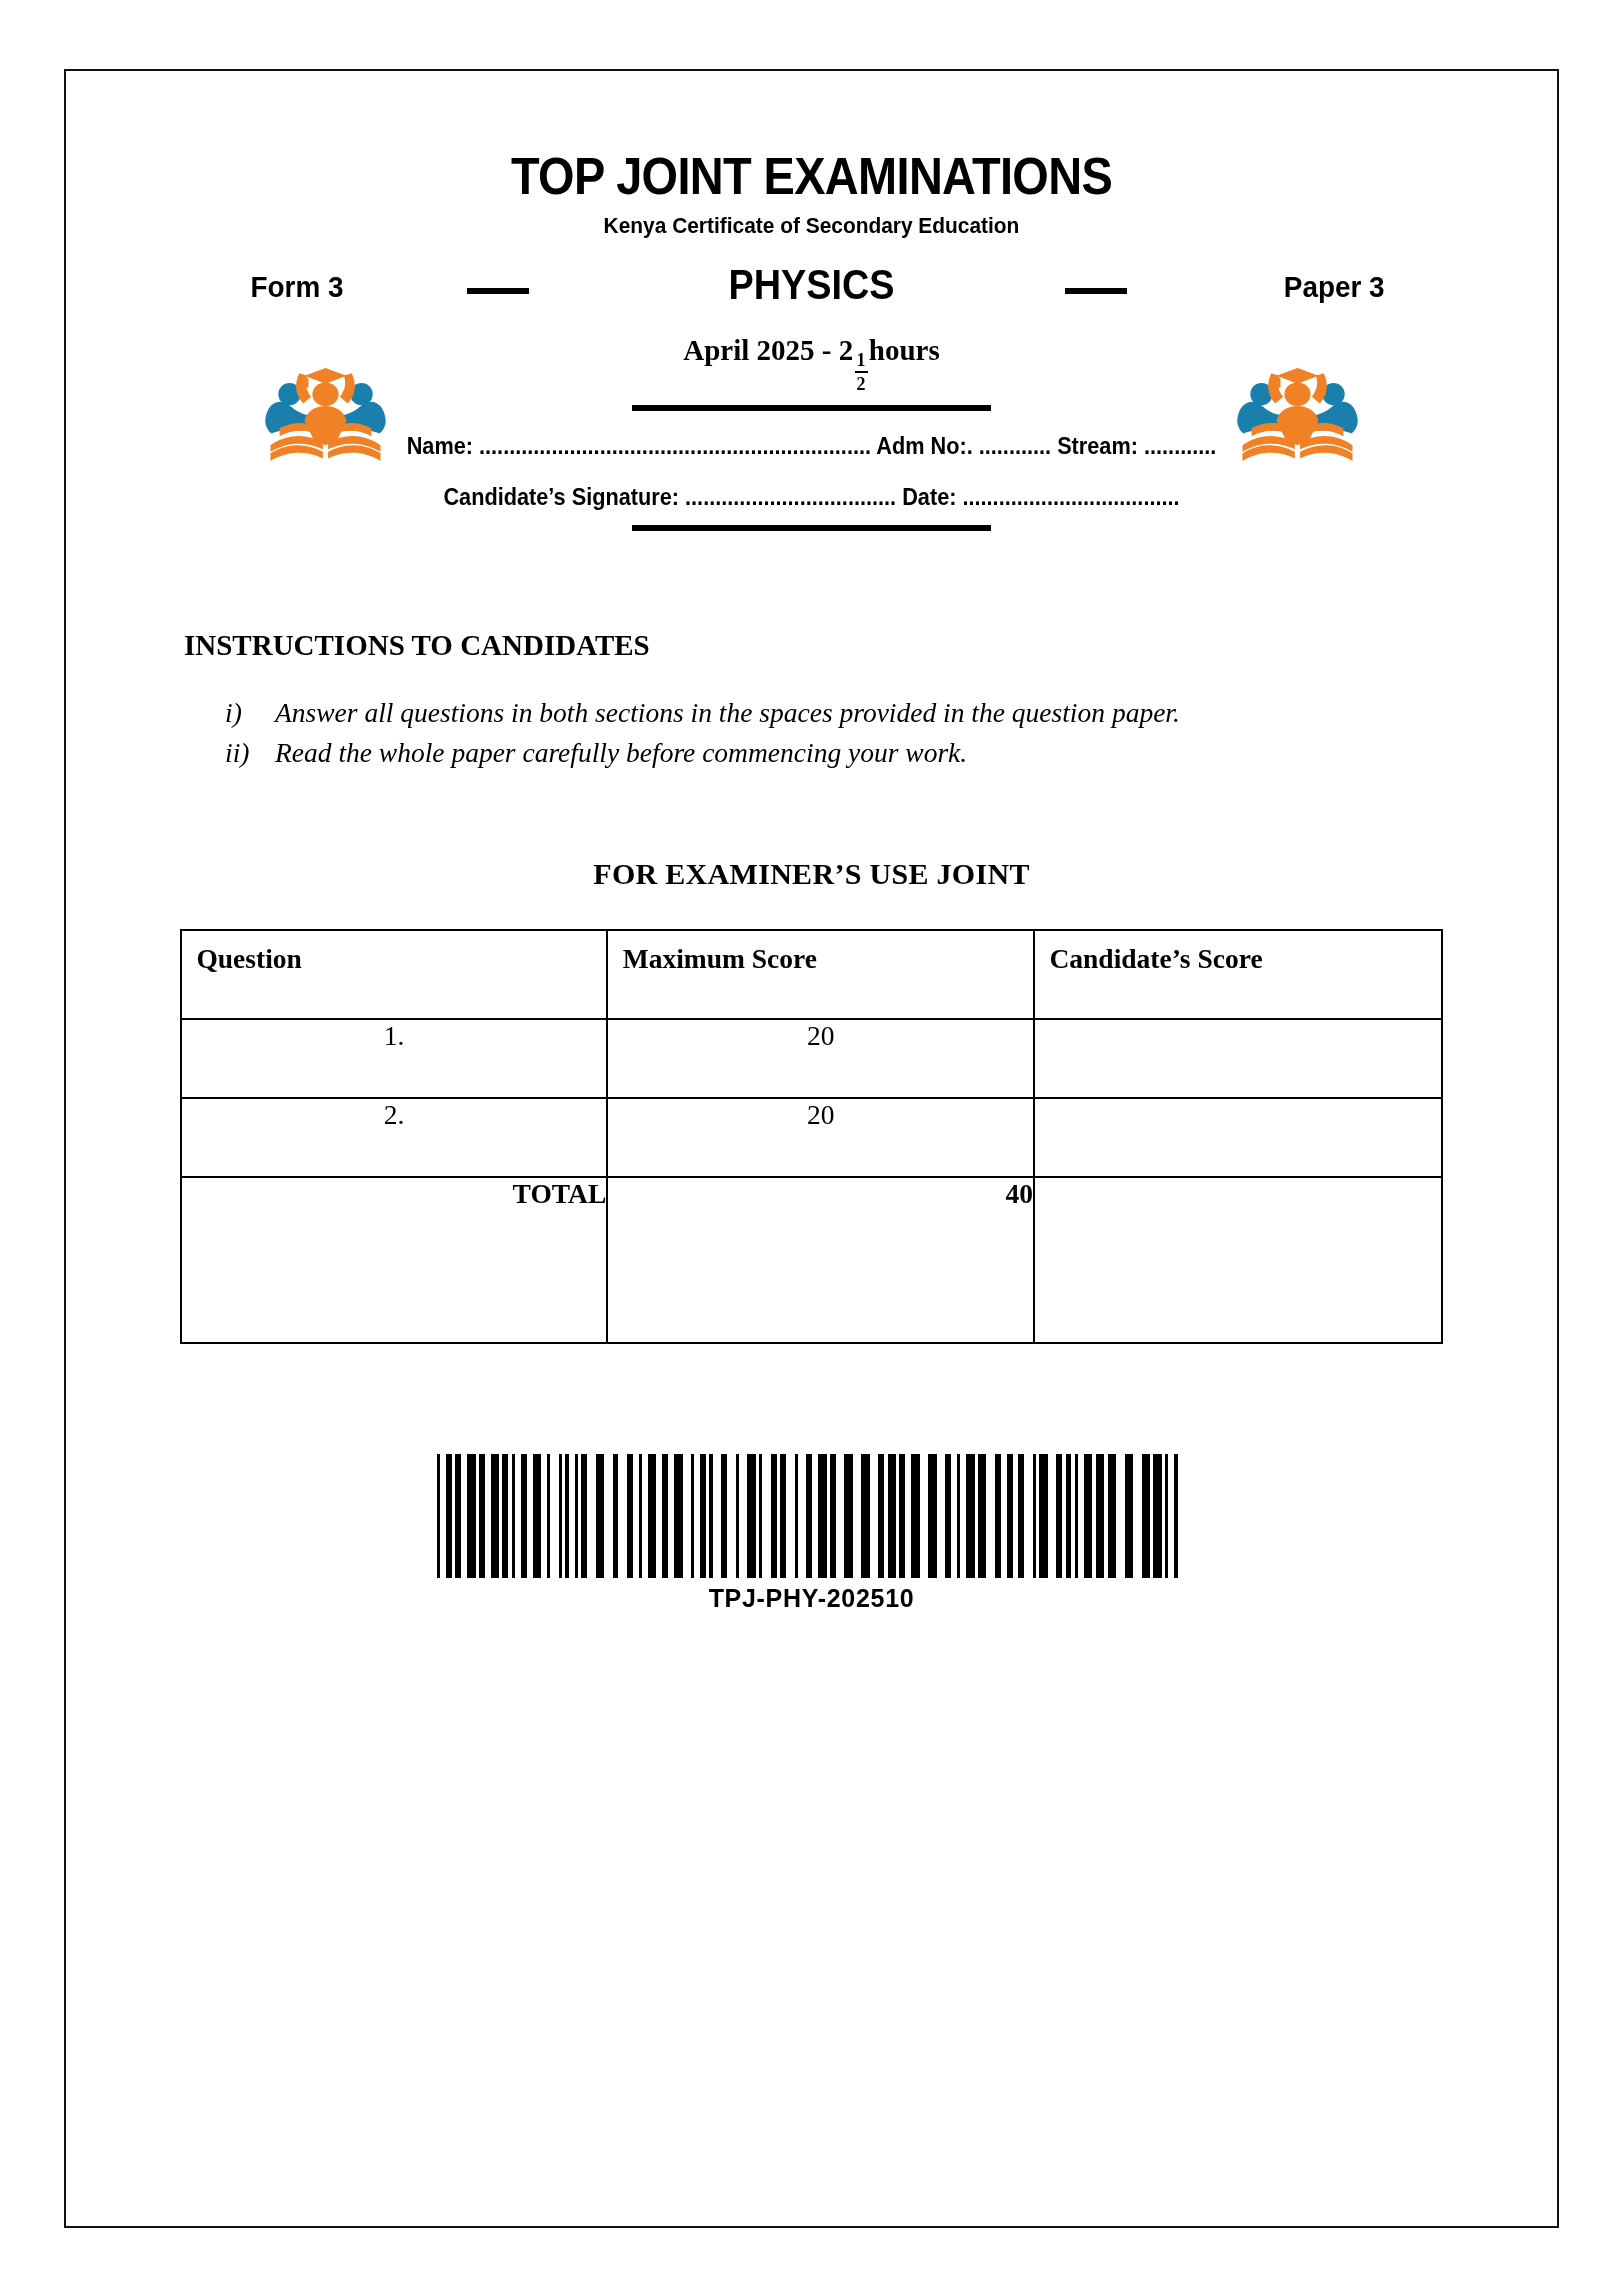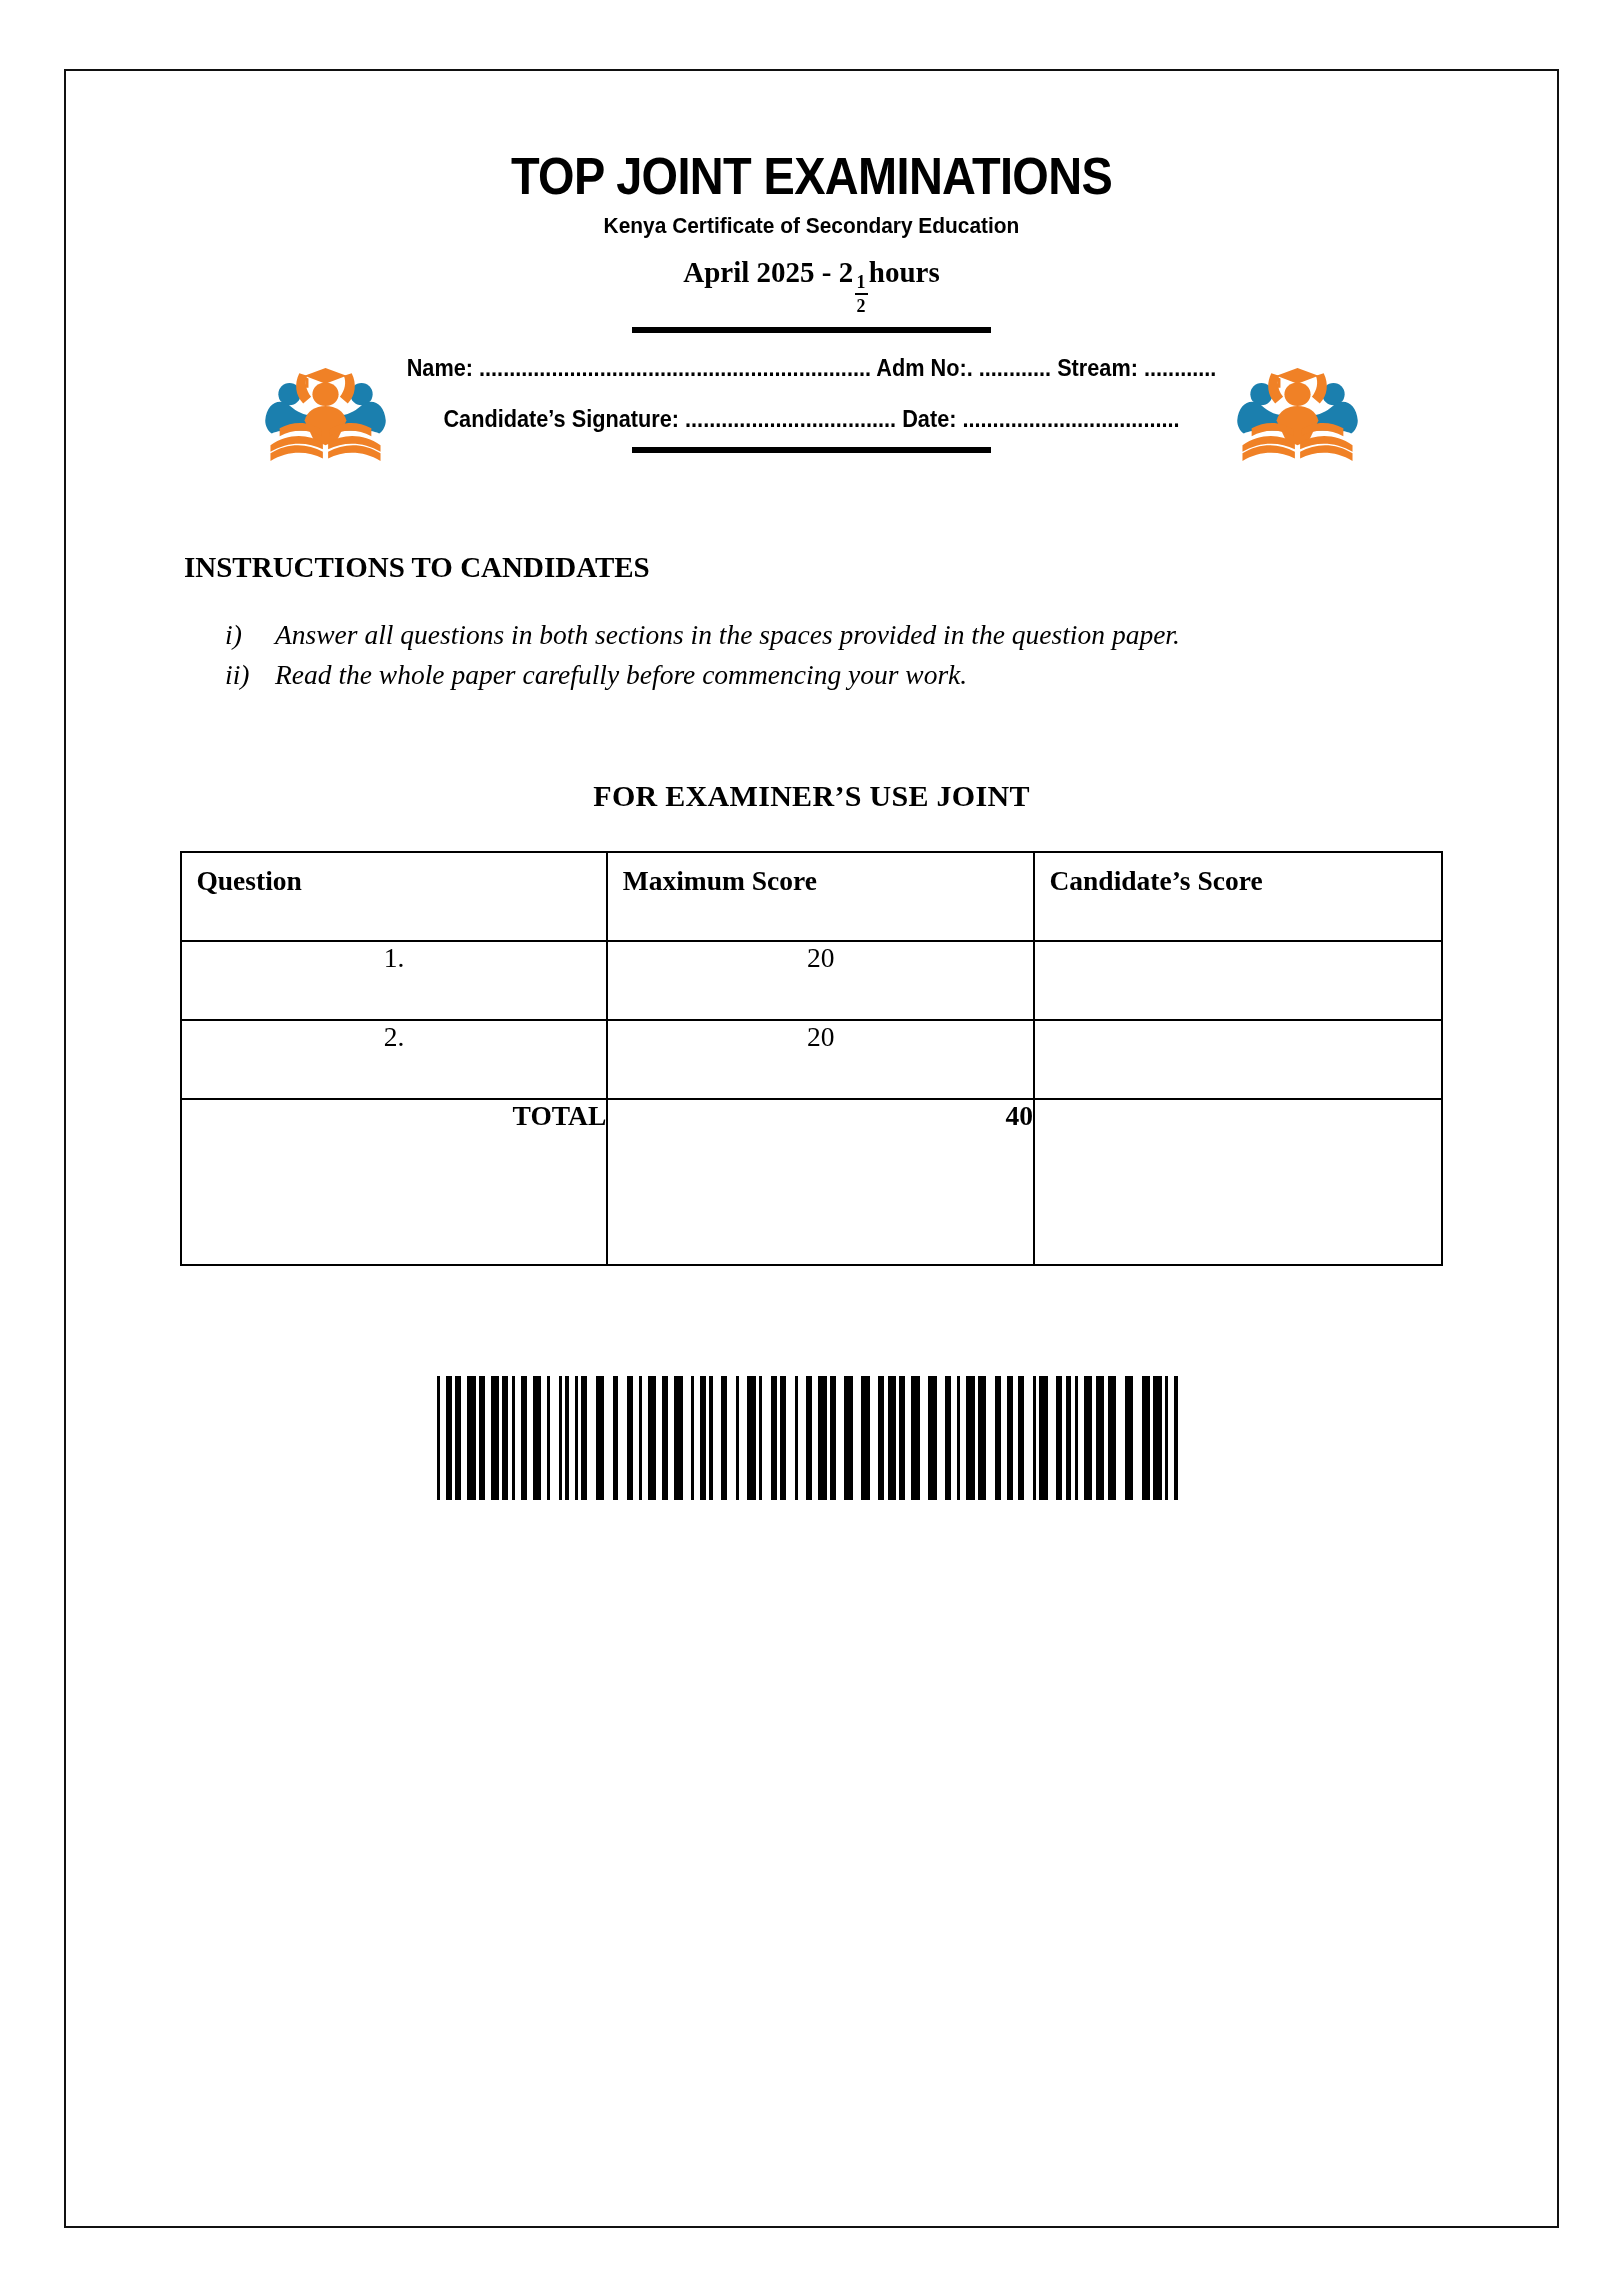--- a/index.html
+++ b/index.html
@@ -326,20 +326,27 @@
           <path d="M184 162 C158 146 128 146 104 160 L104 170 C128 158 158 158 184 174 Z" fill="#f08126"></path>
           <path d="M30 124 C52 112 76 114 94 126 L94 136 C76 126 52 124 30 136 Z" fill="#f08126"></path>
           <path d="M170 124 C148 112 124 114 106 126 L106 136 C124 126 148 124 170 136 Z" fill="#f08126"></path>
         </g>
       </svg>
     </div>
 
     <div class="exam-title">TOP JOINT EXAMINATIONS</div>
     <div class="exam-subtitle">Kenya Certificate of Secondary Education</div>
 
+    <div class="subject-row">
+      <div class="subject-form">Form 3</div>
+      <div class="dash-left"></div>
+      <div class="subject-name">PHYSICS</div>
+      <div class="dash-right"></div>
+      <div class="subject-paper">Paper 3</div>
+    </div>
 
     <div class="date-line"><span>April 2025 - 2</span><span class="frac">
           <span class="num">1</span>
           <span class="bar"></span>
           <span class="den">2</span>
         </span><span>hours</span></div>
 
     <div class="rule-thick rule-top"></div>
 
     <div class="cand-line cand-name-line">Name: ................................................................. Adm No:. ............ Stream: ............</div>
@@ -385,17 +392,18 @@
             <td class="total-cell">TOTAL</td>
             <td class="total-cell">40</td>
             <td class="total-cell blank-cell"></td>
           </tr>
         </tbody>
       </table>
     </div>
 
     <div class="barcode-area">
       <div class="barcode-bars" id="barcode-bars"><i style="width:3.3px"></i><i style="width:5.9px;background:transparent"></i><i style="width:5.9px"></i><i style="width:3.3px;background:transparent"></i><i style="width:5.9px"></i><i style="width:5.9px;background:transparent"></i><i style="width:8.5px"></i><i style="width:3.3px;background:transparent"></i><i style="width:5.9px"></i><i style="width:5.9px;background:transparent"></i><i style="width:8.5px"></i><i style="width:3.3px;background:transparent"></i><i style="width:5.9px"></i><i style="width:3.3px;background:transparent"></i><i style="width:3.3px"></i><i style="width:5.9px;background:transparent"></i><i style="width:5.9px"></i><i style="width:5.9px;background:transparent"></i><i style="width:8.5px"></i><i style="width:5.9px;background:transparent"></i><i style="width:3.3px"></i><i style="width:8.5px;background:transparent"></i><i style="width:3.3px"></i><i style="width:3.3px;background:transparent"></i><i style="width:3.3px"></i><i style="width:5.9px;background:transparent"></i><i style="width:3.3px"></i><i style="width:3.3px;background:transparent"></i><i style="width:5.9px"></i><i style="width:8.5px;background:transparent"></i><i style="width:8.5px"></i><i style="width:8.5px;background:transparent"></i><i style="width:5.9px"></i><i style="width:8.5px;background:transparent"></i><i style="width:5.9px"></i><i style="width:5.9px;background:transparent"></i><i style="width:3.3px"></i><i style="width:5.9px;background:transparent"></i><i style="width:8.5px"></i><i style="width:5.9px;background:transparent"></i><i style="width:5.9px"></i><i style="width:5.9px;background:transparent"></i><i style="width:8.5px"></i><i style="width:8.5px;background:transparent"></i><i style="width:3.3px"></i><i style="width:5.9px;background:transparent"></i><i style="width:5.9px"></i><i style="width:3.3px;background:transparent"></i><i style="width:3.3px"></i><i style="width:8.5px;background:transparent"></i><i style="width:5.9px"></i><i style="width:8.5px;background:transparent"></i><i style="width:3.3px"></i><i style="width:8.5px;background:transparent"></i><i style="width:8.5px"></i><i style="width:3.3px;background:transparent"></i><i style="width:3.3px"></i><i style="width:8.5px;background:transparent"></i><i style="width:5.9px"></i><i style="width:3.3px;background:transparent"></i><i style="width:5.9px"></i><i style="width:8.5px;background:transparent"></i><i style="width:3.3px"></i><i style="width:8.5px;background:transparent"></i><i style="width:5.9px"></i><i style="width:5.9px;background:transparent"></i><i style="width:8.5px"></i><i style="width:3.3px;background:transparent"></i><i style="width:5.9px"></i><i style="width:8.5px;background:transparent"></i><i style="width:8.5px"></i><i style="width:8.5px;background:transparent"></i><i style="width:8.5px"></i><i style="width:8.5px;background:transparent"></i><i style="width:5.9px"></i><i style="width:3.3px;background:transparent"></i><i style="width:8.5px"></i><i style="width:3.3px;background:transparent"></i><i style="width:5.9px"></i><i style="width:5.9px;background:transparent"></i><i style="width:8.5px"></i><i style="width:8.5px;background:transparent"></i><i style="width:8.5px"></i><i style="width:8.5px;background:transparent"></i><i style="width:5.9px"></i><i style="width:5.9px;background:transparent"></i><i style="width:3.3px"></i><i style="width:5.9px;background:transparent"></i><i style="width:8.5px"></i><i style="width:3.3px;background:transparent"></i><i style="width:8.5px"></i><i style="width:8.5px;background:transparent"></i><i style="width:5.9px"></i><i style="width:5.9px;background:transparent"></i><i style="width:5.9px"></i><i style="width:5.9px;background:transparent"></i><i style="width:5.9px"></i><i style="width:8.5px;background:transparent"></i><i style="width:3.3px"></i><i style="width:3.3px;background:transparent"></i><i style="width:8.5px"></i><i style="width:8.5px;background:transparent"></i><i style="width:5.9px"></i><i style="width:3.3px;background:transparent"></i><i style="width:5.9px"></i><i style="width:3.3px;background:transparent"></i><i style="width:3.3px"></i><i style="width:5.9px;background:transparent"></i><i style="width:8.5px"></i><i style="width:3.3px;background:transparent"></i><i style="width:8.5px"></i><i style="width:3.3px;background:transparent"></i><i style="width:8.5px"></i><i style="width:8.5px;background:transparent"></i><i style="width:8.5px"></i><i style="width:8.5px;background:transparent"></i><i style="width:8.5px"></i><i style="width:3.3px;background:transparent"></i><i style="width:8.5px"></i><i style="width:3.3px;background:transparent"></i><i style="width:3.3px"></i><i style="width:5.9px;background:transparent"></i><i style="width:3.3px"></i><i style="width:8.5px;background:transparent"></i></div>
+      <div class="barcode-text">TPJ-PHY-202510</div>
     </div>
 
   </div>
 </div>
 
 
 </body></html>

